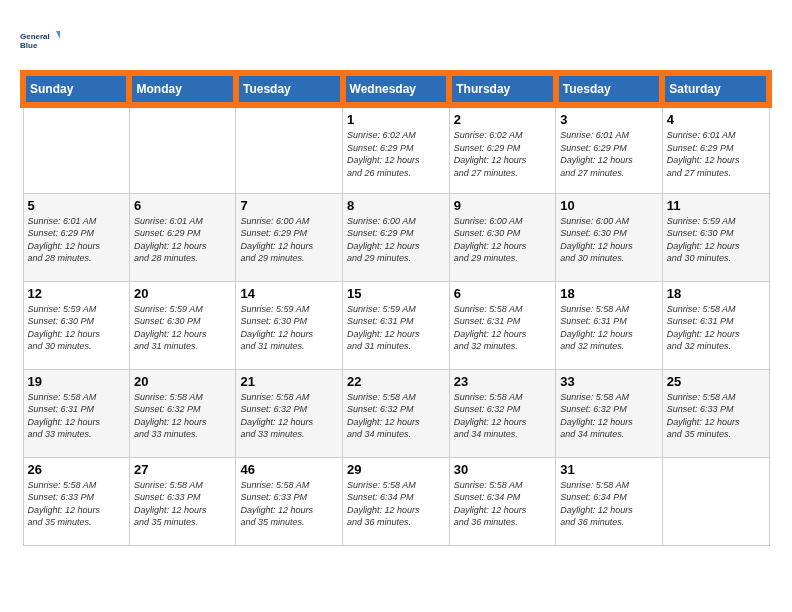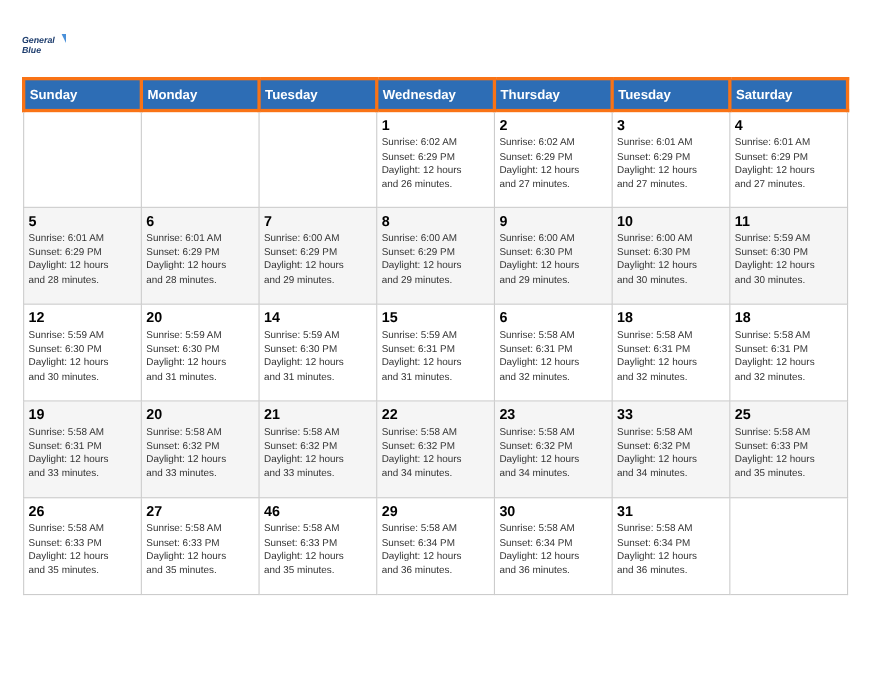--- a/index.html
+++ b/index.html
@@ -8,21 +8,20 @@
       background: #fff;
       width: 792px;
       min-height: 612px;
       padding: 20px;
     }
     .header {
       display: flex;
       justify-content: space-between;
       align-items: flex-start;
       margin-bottom: 10px;
-      font-style: italic;
     }
     .logo {
       display: flex;
       align-items: center;
       gap: 4px;
     }
     .title-block {
       text-align: right;
     }
     .month-title {
@@ -39,21 +38,21 @@
       border-collapse: collapse;
       font-size: 10px;
     }
     .calendar th {
       background-color: #2d6db5;
       color: #fff;
       padding: 6px 4px;
       text-align: left;
       font-size: 12px;
       font-weight: bold;
-      border: 3px solid #f97316;
+      border: 6px solid #f97316;
     }
     .calendar td {
       border: 1px solid #ccc;
       vertical-align: top;
       padding: 4px;
       width: 107px;
       min-height: 80px;
       height: 88px;
       background: #fff;
     }
@@ -63,20 +62,21 @@
     .day-number {
       font-size: 13px;
       font-weight: bold;
       color: #000;
       margin-bottom: 2px;
     }
     .day-info {
       font-size: 9px;
       color: #333;
       line-height: 1.4;
+      font-style: italic;
     }
     .empty-cell {
       background: #fff !important;
     }
     .calendar tr:nth-child(even) td.empty-cell {
       background: #f5f5f5 !important;
     }
   </style>
 </head>
 <body>

